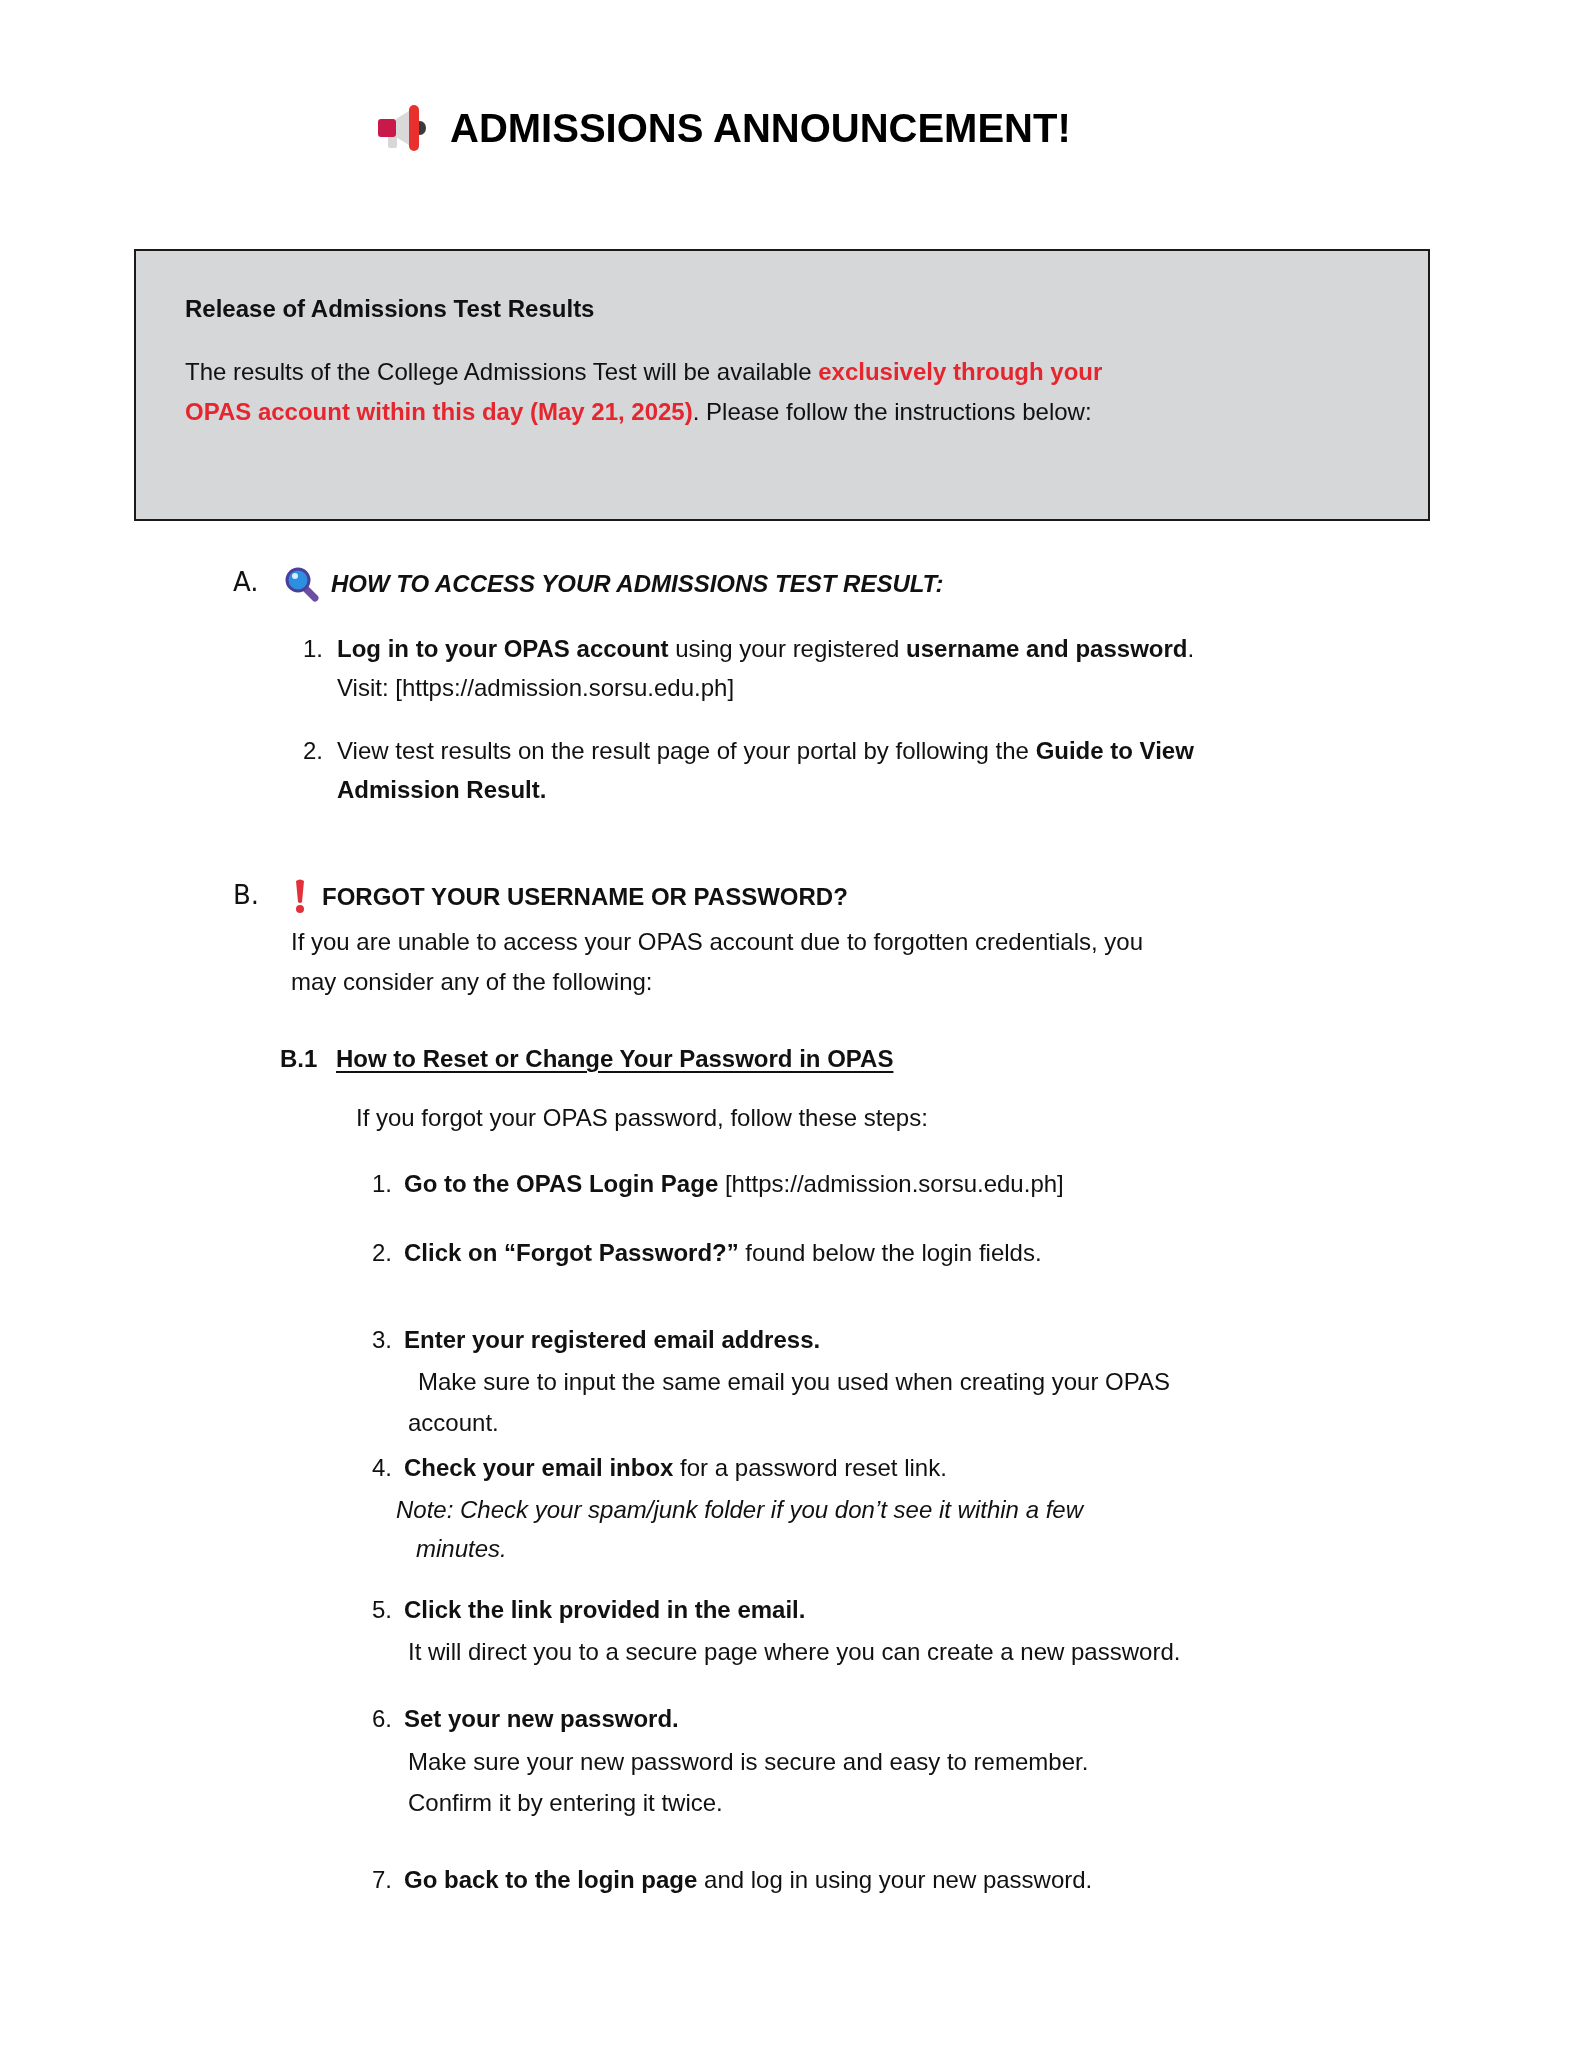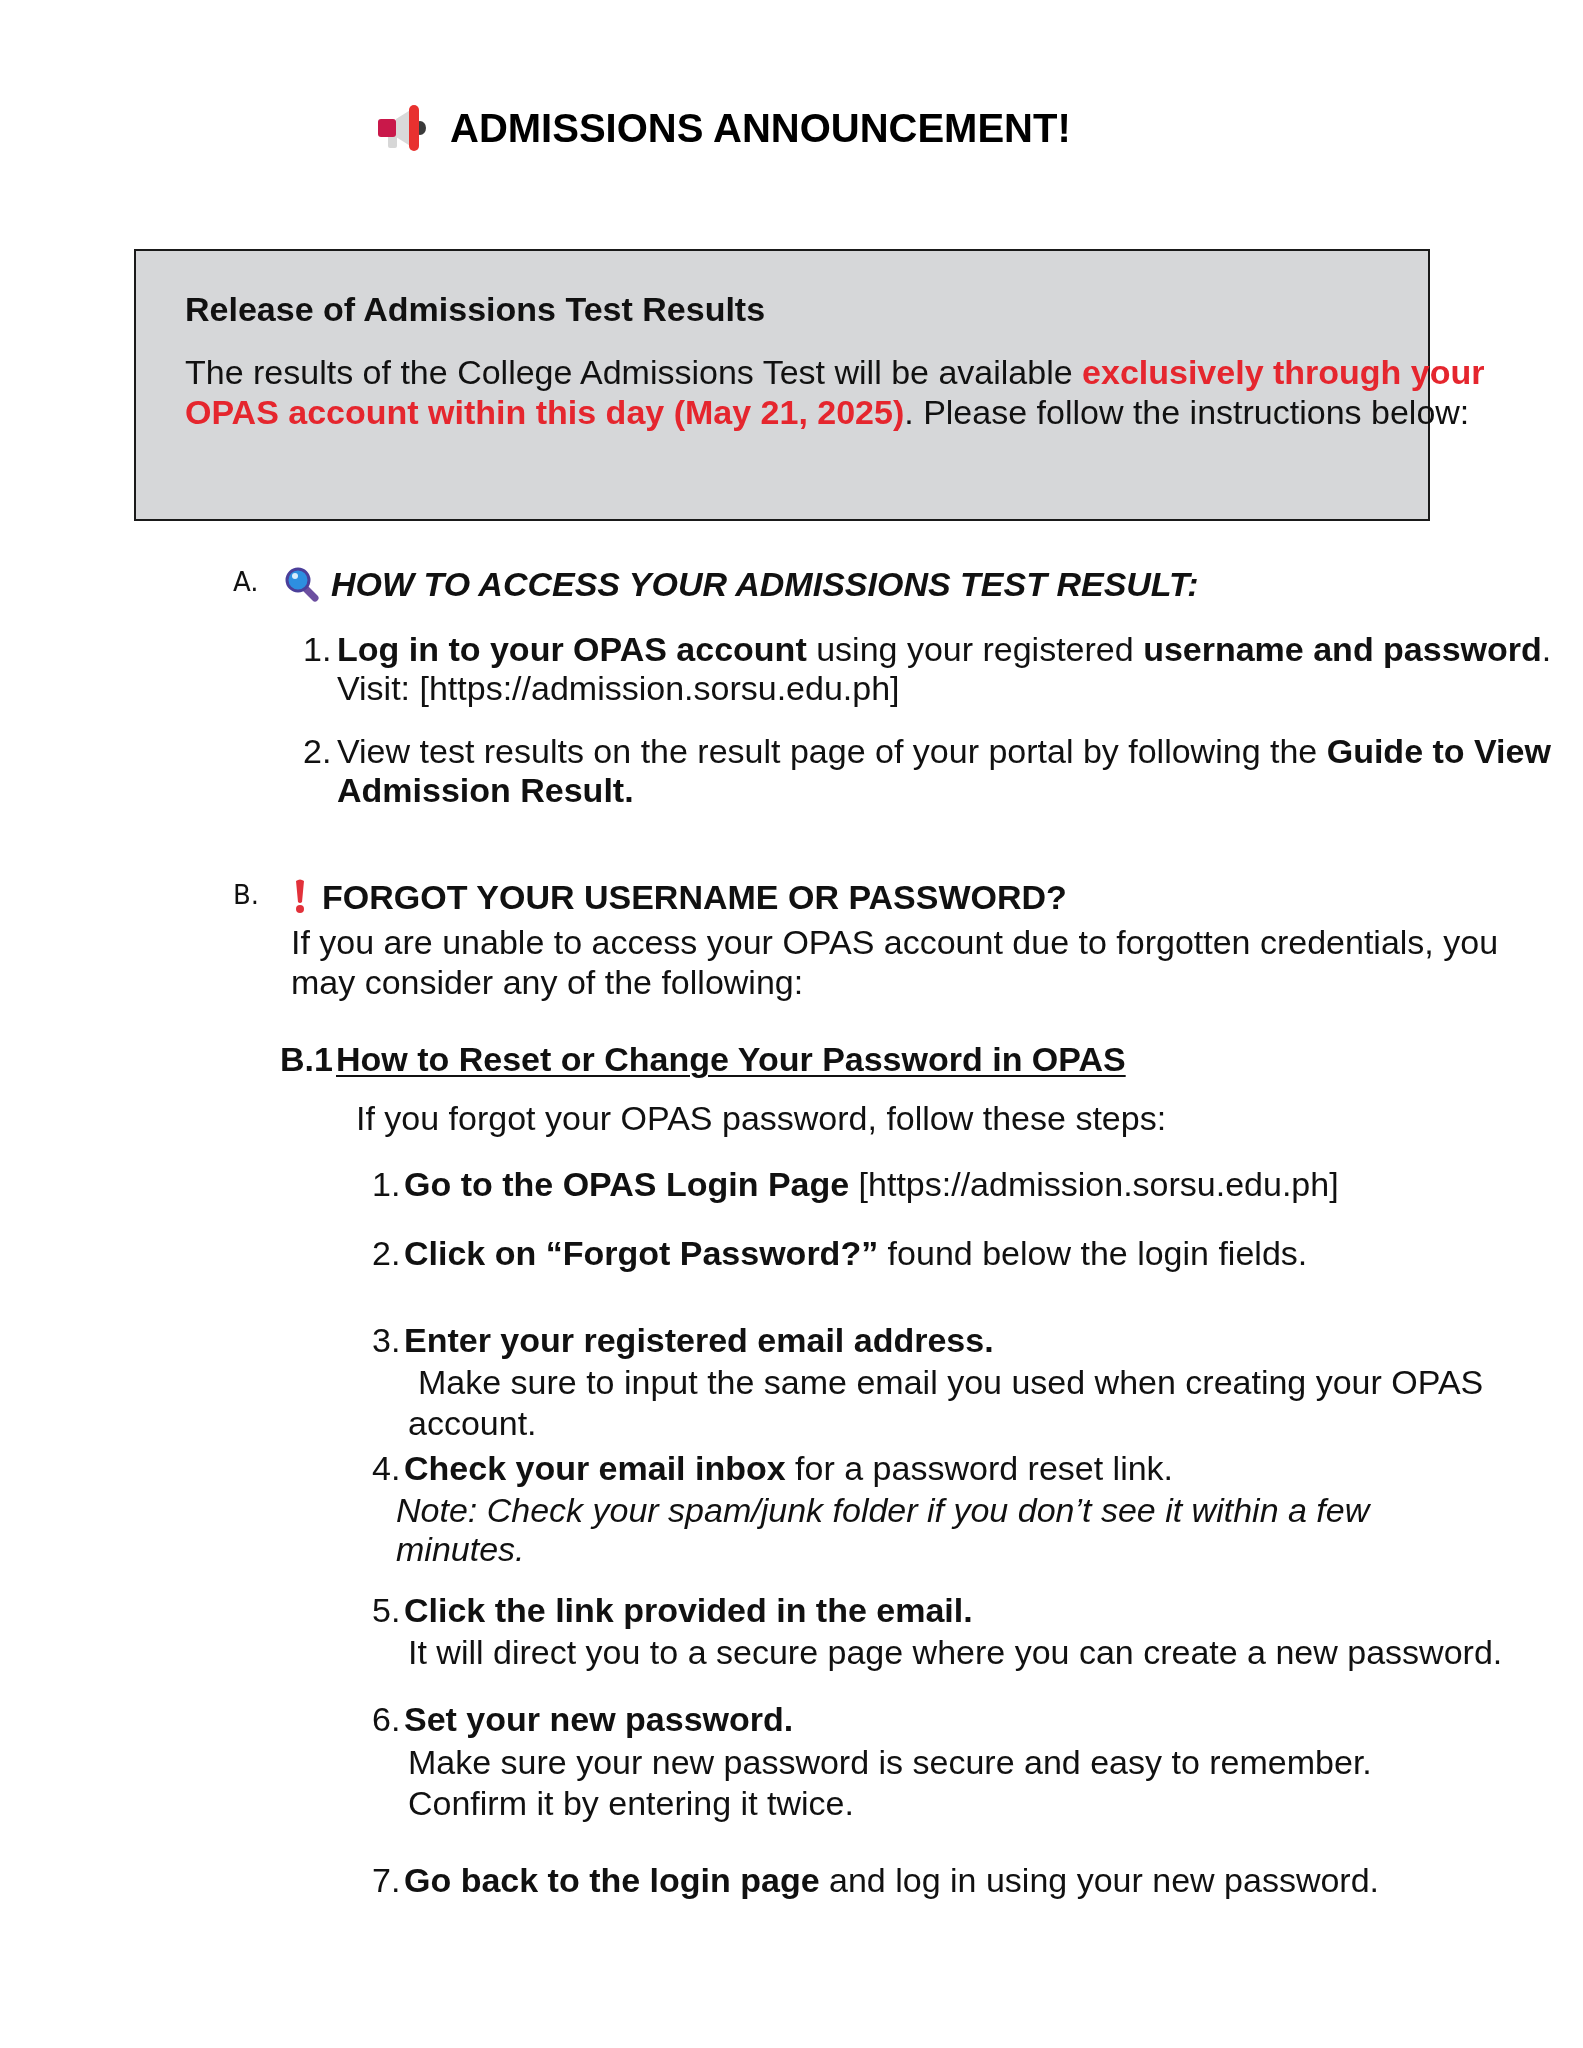--- a/index.html
+++ b/index.html
@@ -1,19 +1,19 @@
 <!DOCTYPE html>
 <html><head>
 <meta charset="utf-8">
 <style>
   html, body { margin: 0; padding: 0; background: #ffffff; }
   body { width: 1583px; height: 2048px; position: relative; overflow: hidden;
          font-family: "Liberation Sans", sans-serif; color: #111111; }
   .abs { position: absolute; white-space: nowrap; }
-  .t { font-size: 34px; line-height: 36px; }
+  .t { font-size: 24px; line-height: 36px; }
   b, .b { font-weight: bold; }
   .red { color: #e5262e; font-weight: bold; }
   .ital { font-style: italic; }
   .ul { text-decoration: underline; text-decoration-thickness: 2px; text-underline-offset: 4px; }
   .calibri { font-family: "DejaVu Sans", sans-serif; font-size: 26px; }
 
   #title { left: 450px; top: 100px; font-size: 40px; line-height: 56px; font-weight: bold; color: #000; }
   #megaphone { left: 376px; top: 104px; width: 56px; height: 52px; }
 
   #notice-box { left: 134px; top: 249px; width: 1296px; height: 272px; box-sizing: border-box;
@@ -94,21 +94,21 @@
   <b>Enter your registered email address.</b>
 </div>
 <div class="abs t" style="left:408px; top:1364px;margin-left:10px;">Make sure to input the same email you used when creating your OPAS</div>
 <div class="abs t" style="left:408px; top:1405px;">account.</div>
 
 <div class="abs t" style="left:372px; top:1450px;">4.</div>
 <div class="abs t" style="left:404px; top:1450px;text-align:center;">
   <b>Check your email inbox</b><span> for a password reset link.</span>
 </div>
 <div class="abs t ital" style="left:396px; top:1492px;">Note: Check your spam/junk folder if you don’t see it within a few</div>
-<div class="abs t ital" style="left:396px; top:1531px;">minutes.</div>
+<div class="abs t ital" style="left:416px; top:1531px;">minutes.</div>
 
 <div class="abs t" style="left:372px; top:1592px;">5.</div>
 <div class="abs t" style="left:404px; top:1592px;">
   <b>Click the link provided in the email.</b>
 </div>
 <div class="abs t" style="left:408px; top:1634px;">It will direct you to a secure page where you can create a new password.</div>
 
 <div class="abs t" style="left:372px; top:1701px;">6.</div>
 <div class="abs t" style="left:404px; top:1701px;">
   <b>Set your new password.</b>

